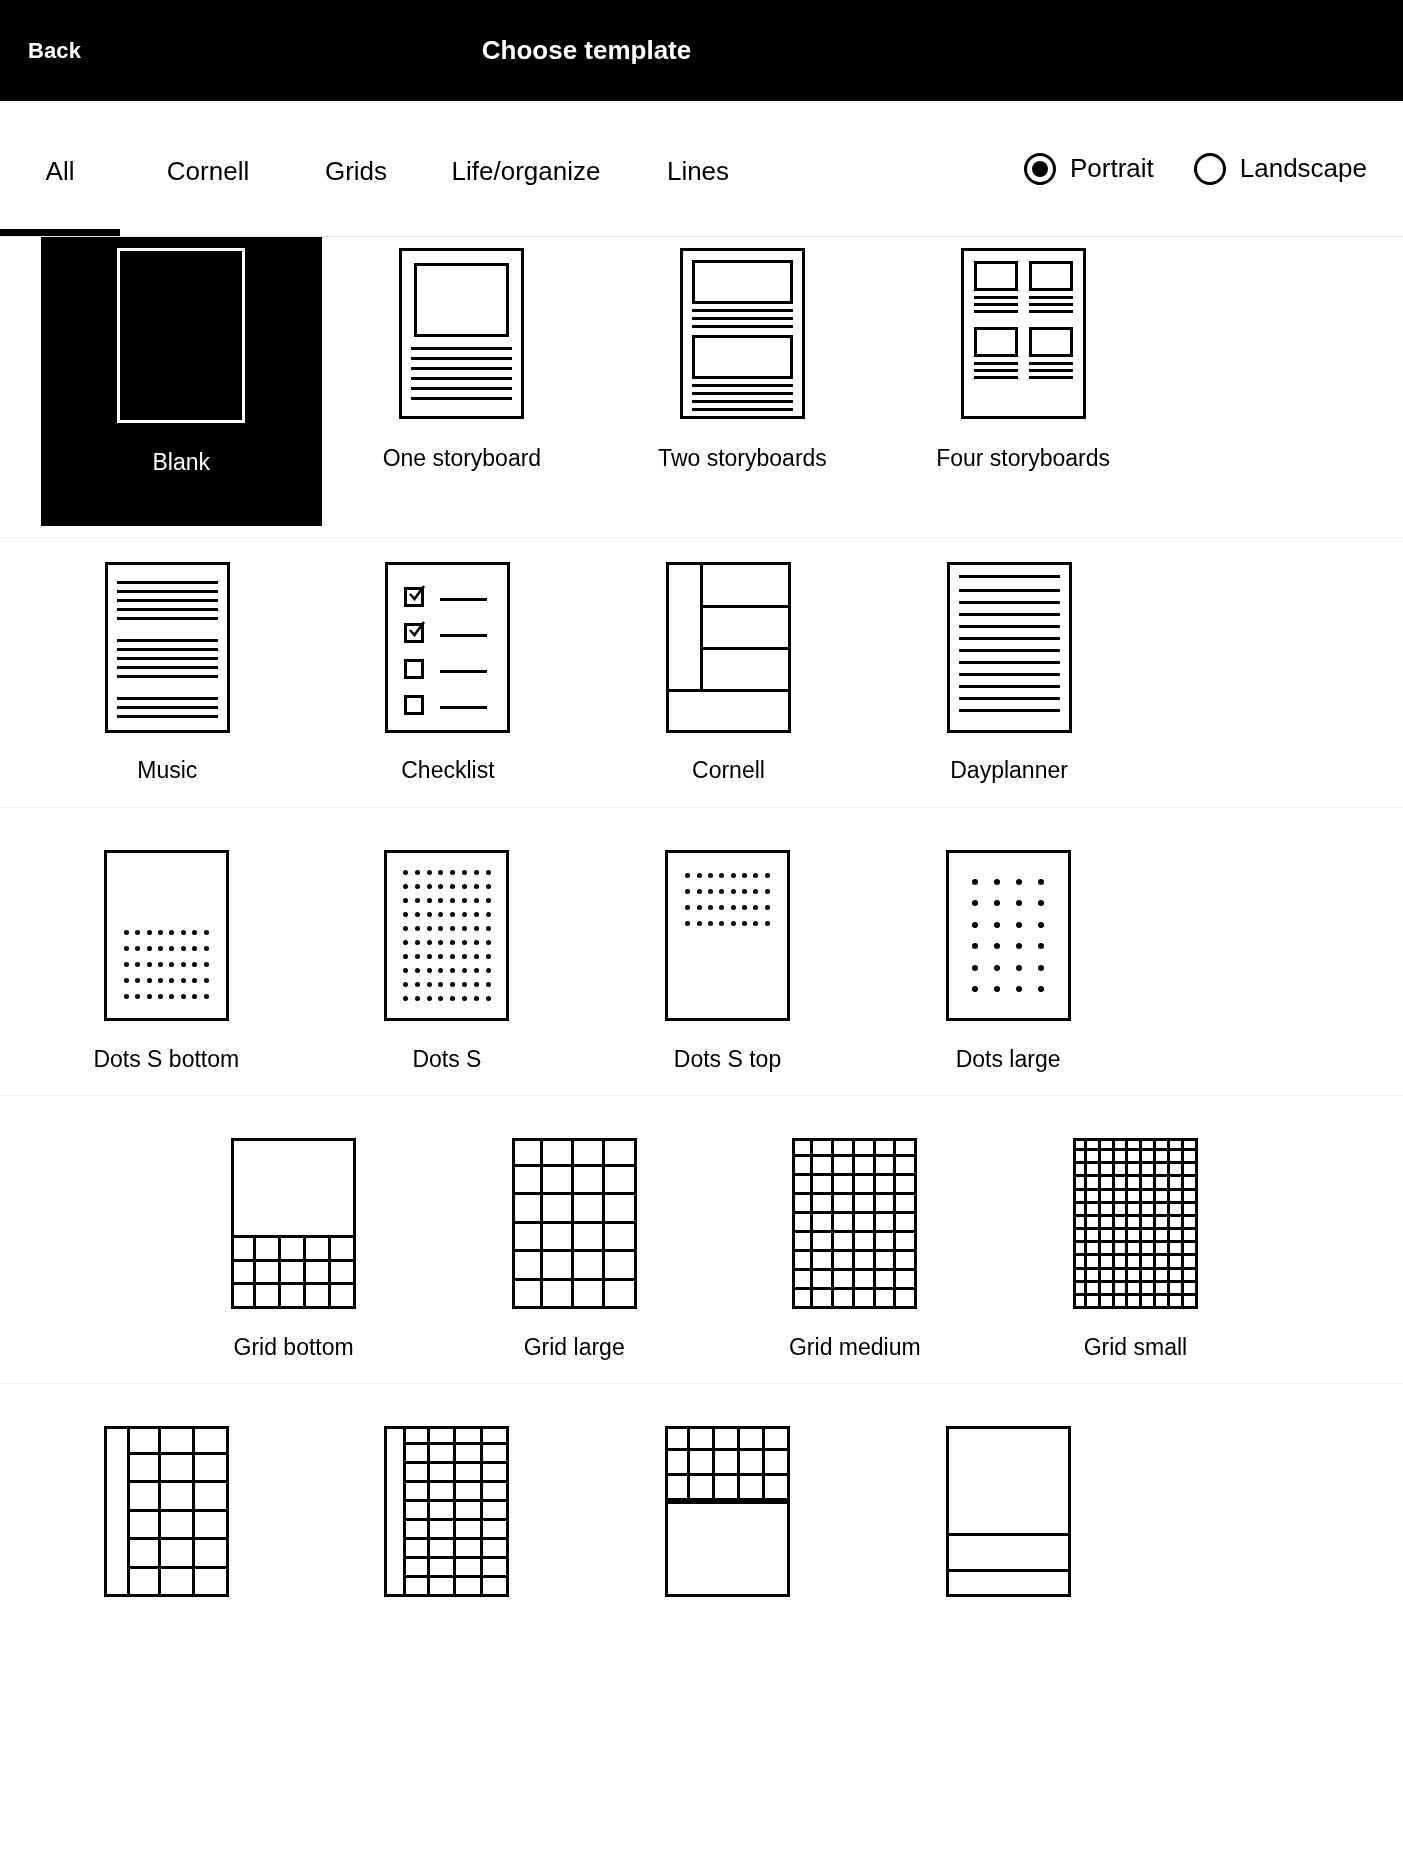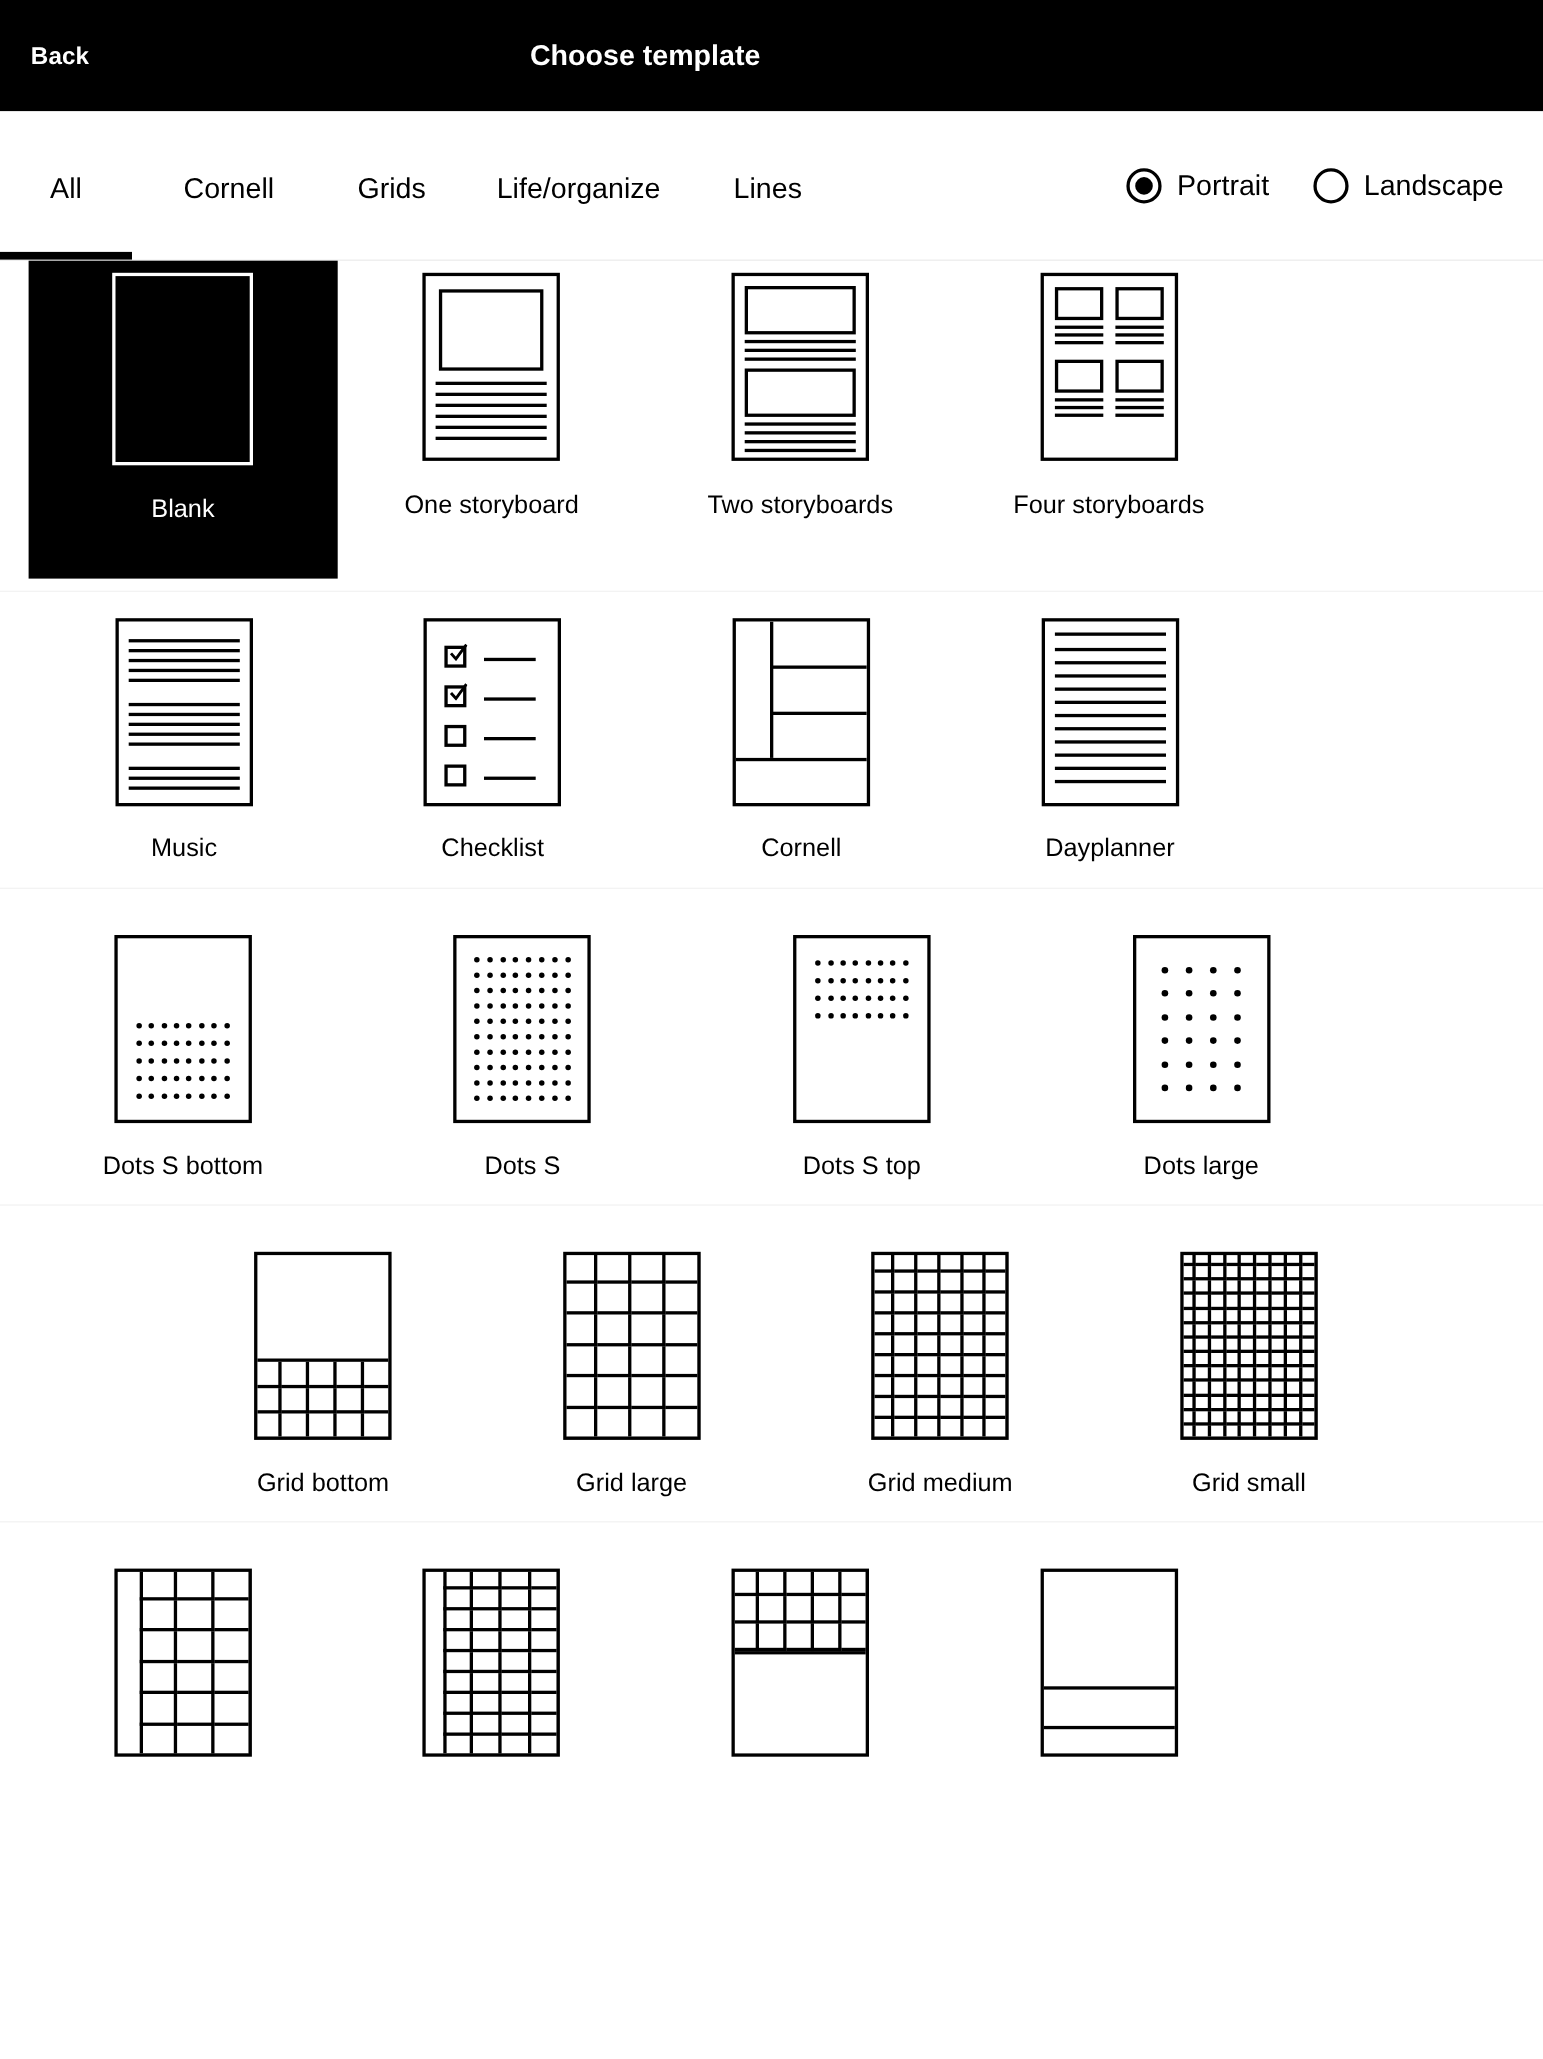--- a/index.html
+++ b/index.html
@@ -151,23 +151,23 @@
   .page.p-std { width: 125px; height: 171px; }
 
   
   .blank-page {
     width: 128px; height: 175px;
     border: 3px solid #ffffff;
     background: #000000;
   }
 
   
-  .r1 { height: 300px; }
+  .r1 { height: 300px; margin-left: 15px; }
   .r2 { height: 270px; padding-left: 27px; }
-  .r3 { height: 288px; gap: 28px; }
+  .r3 { height: 288px; }
   .r4 { height: 288px; justify-content: center; }
   .r5 { height: 300px; }
 
   .r1 .cell { padding-top: 11px; }
   .r1 .label { margin-top: 26px; }
   .r1 .cell.selected { padding-top: 11px; height: 289px; justify-content: flex-start; }
 
   .r2 .cell { padding-top: 24px; }
   .r2 .label { margin-top: 24px; }
 

